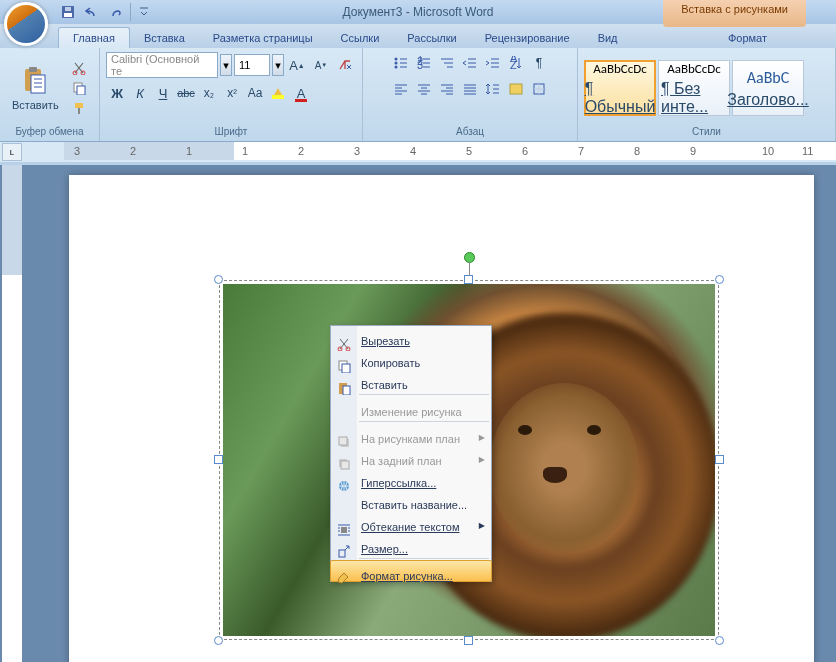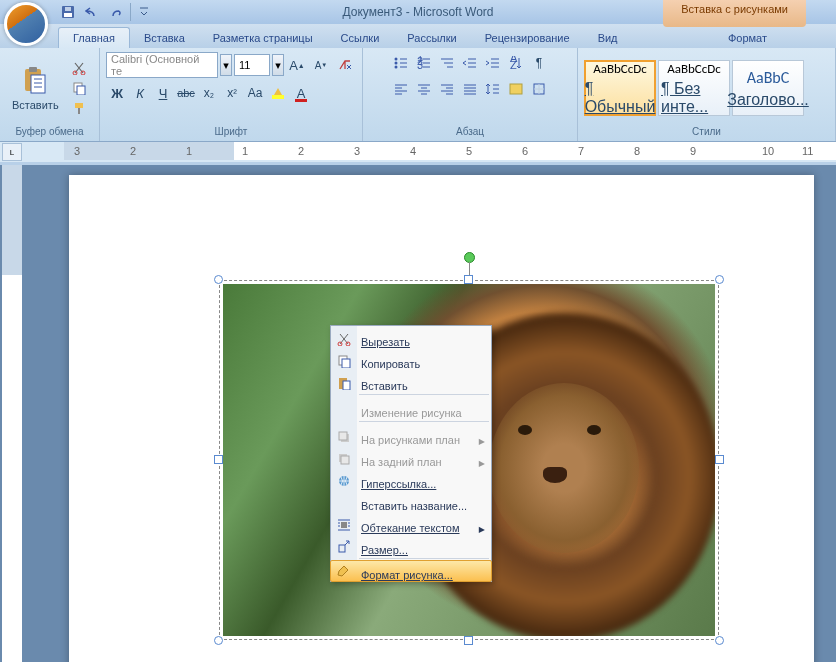--- a/index.html
+++ b/index.html
@@ -52,21 +52,21 @@
 .sel-border{position:absolute;inset:0;border:1px dashed #888;}
 .lion-img{position:absolute;inset:4px;overflow:hidden;}
 .lion-bg{width:100%;height:100%;background:radial-gradient(circle at 65% 45%,#3a2410 0%,#6a4020 12%,#9a6030 25%,#c08040 35%,#705030 42%,transparent 50%),linear-gradient(120deg,#4a7a3a 0%,#6a9a5a 20%,#3a5a2a 35%,#8aaa7a 50%,#5a7a4a 100%);position:relative;}
 .lion-face{position:absolute;left:54%;top:28%;width:150px;height:170px;background:radial-gradient(ellipse,#b08050 20%,#8a6030 60%,transparent 80%);border-radius:50%;}
 .lion-eye{position:absolute;width:14px;height:10px;background:#2a1a0a;border-radius:50%;}
 .lion-eye.l{left:60%;top:40%;}
 .lion-eye.r{left:74%;top:40%;}
 .lion-nose{position:absolute;left:65%;top:52%;width:24px;height:16px;background:#3a2010;border-radius:30% 30% 50% 50%;}
 .mane{position:absolute;left:38%;top:8%;width:310px;height:330px;background:radial-gradient(circle,transparent 30%,#6a4020 40%,#8a5525 55%,#4a2a10 70%,transparent 82%);border-radius:50%;filter:blur(3px);}
 .context-menu{position:absolute;left:330px;top:325px;width:162px;background:linear-gradient(90deg,#e8eef4 0 26px,#f8f8f8 26px 100%);border:1px solid #9aaac0;box-shadow:2px 2px 6px rgba(0,0,0,.3);z-index:100;}
-.menu-item{height:22px;display:flex;align-items:flex-end;padding:0 6px 0 30px;position:relative;cursor:pointer;color:#2a3a5a;}
+.menu-item{height:22px;display:flex;align-items:flex-start;padding:9px 6px 0 30px;position:relative;cursor:pointer;color:#2a3a5a;}
 .menu-item.disabled{color:#999;}
 .menu-item.hl{background:linear-gradient(#fde8a8,#fbc050);border:1px solid #e0a030;border-radius:2px;margin:-1px;}
 .menu-icon{position:absolute;left:4px;width:18px;height:18px;display:flex;align-items:center;justify-content:center;}
 .menu-sep{height:1px;background:#ccd4e0;margin:2px 2px 2px 28px;}
 .menu-arrow{position:absolute;right:6px;font-size:8px;}
 .u{text-decoration:underline;}
 svg{display:block;}
 </style>
 </head>
 <body>

